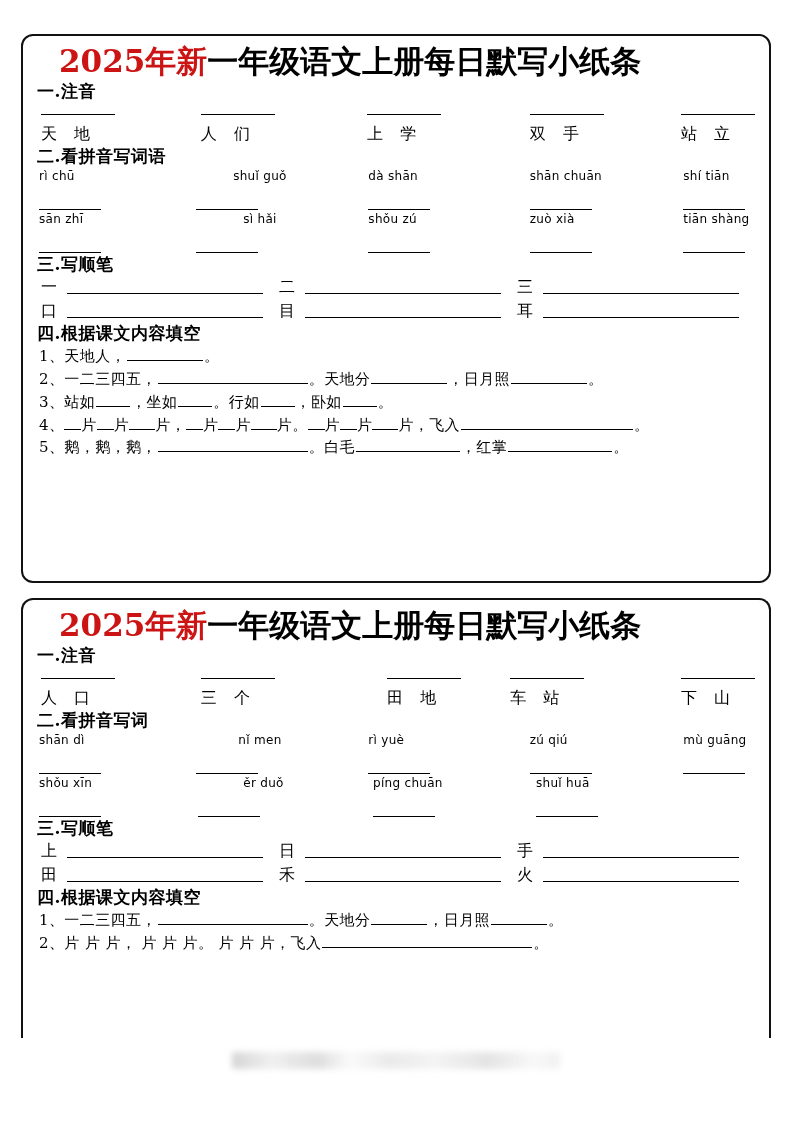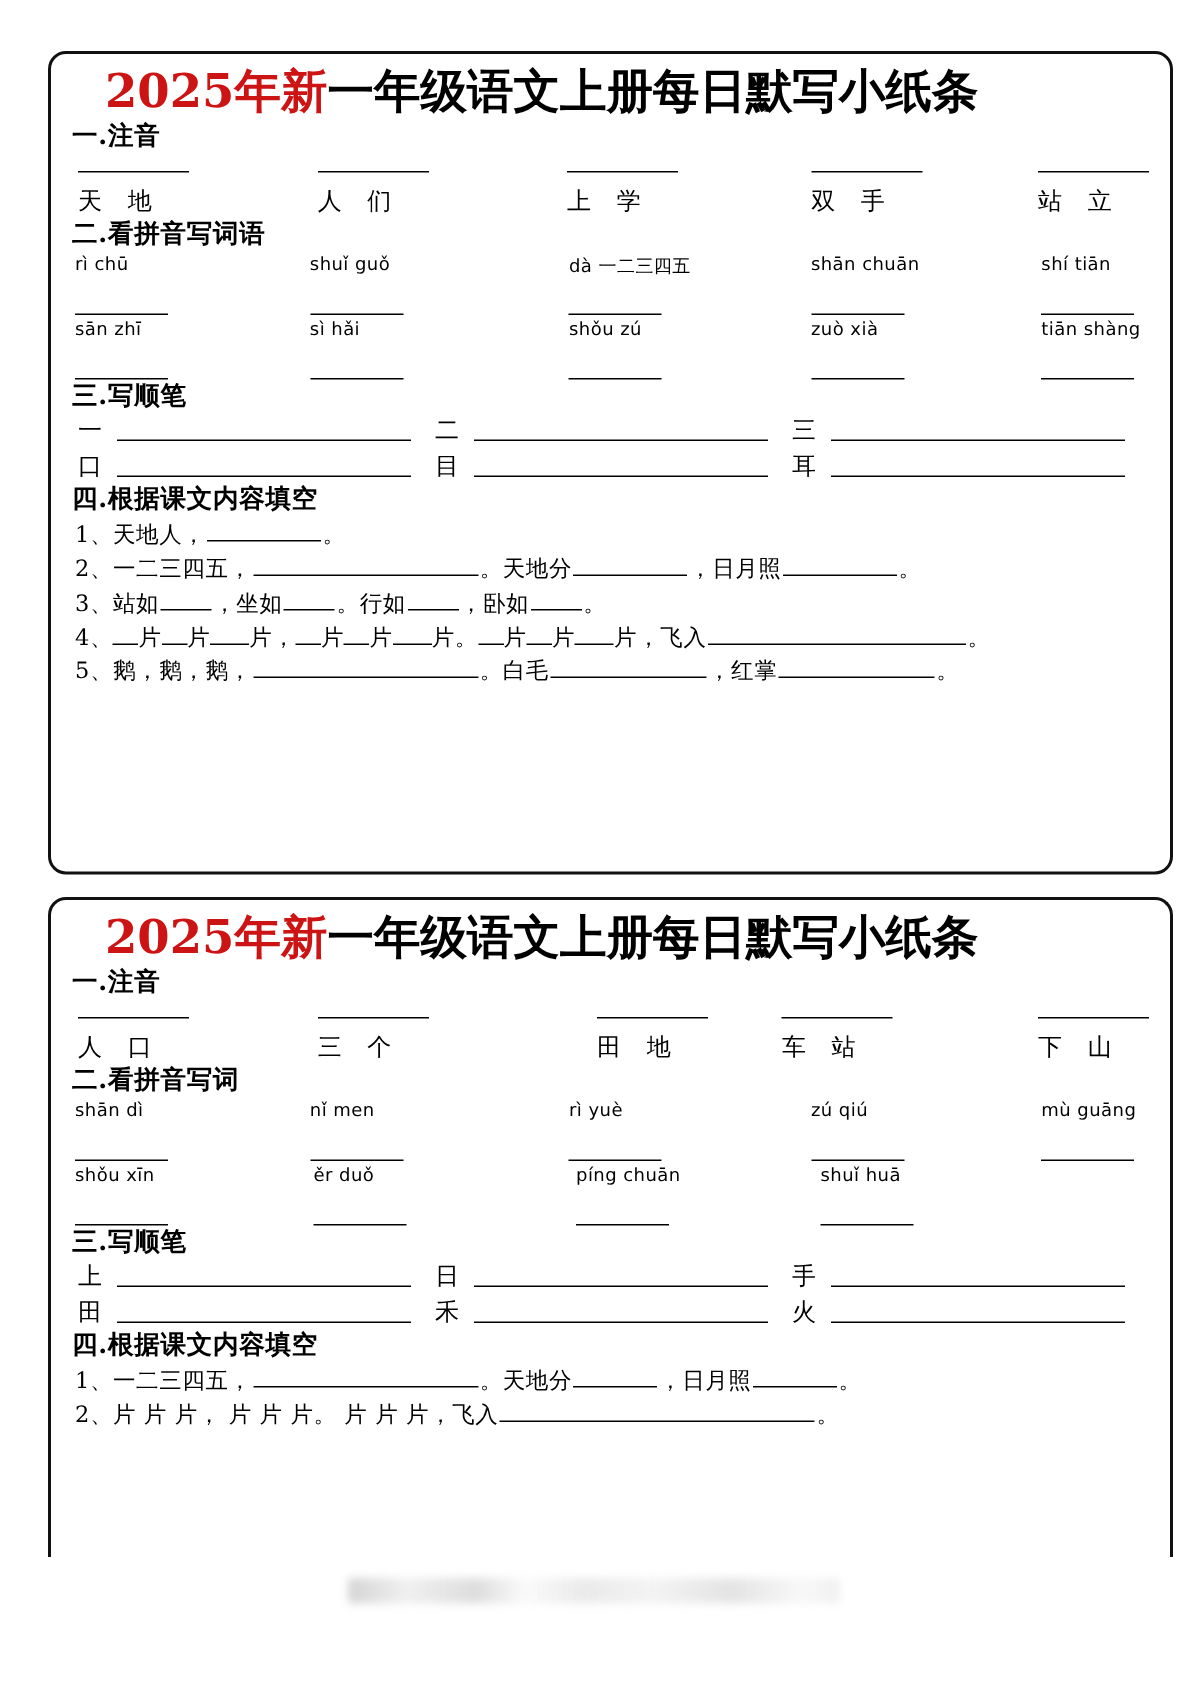--- a/index.html
+++ b/index.html
@@ -20,21 +20,21 @@
     width: 793px;
     height: 1122px;
     position: relative;
     padding: 0;
     box-sizing: border-box;
   }
 
   
   .sheet {
     position: absolute;
-    left: 32px;
+    left: 21px;
     width: 750px;
     border: 2px solid #111111;
     border-radius: 12px;
     box-sizing: border-box;
     padding: 8px 14px 10px 14px;
     background: #ffffff;
   }
   .sheet--one { top: 34px; height: 549px; }
   .sheet--two {
     top: 598px;
@@ -108,21 +108,21 @@
     font-size: 12px;
     white-space: nowrap;
     letter-spacing: 0.3px;
     height: 20px;
   }
   .pin-cell .writeline {
     border-bottom: 1.4px solid #000;
     width: 62px;
     margin-top: 20px;
   }
-  .pin-cell.p2 { padding-left: 14px; }
+  .pin-cell.p2 { padding-left: 14px; text-align: center; }
   .pin-cell.p3 { padding-left: 44px; }
   .pin-cell.p4 { padding-left: 62px; }
   .pin-cell.p5 { padding-left: 72px; }
 
   
   .stroke-row {
     display: flex;
     align-items: flex-end;
     margin-top: 3px;
     padding-left: 4px;
@@ -247,21 +247,21 @@
       <div class="pinyin-row">
         <div class="pin-cell p1">
           <div class="pin">rì  chū</div>
           <div class="writeline"></div>
         </div>
         <div class="pin-cell p2">
           <div class="pin">shuǐ guǒ</div>
           <div class="writeline"></div>
         </div>
         <div class="pin-cell p3">
-          <div class="pin">dà 一二三四五</div>
+          <div class="pin">dà shān</div>
           <div class="writeline"></div>
         </div>
         <div class="pin-cell p4">
           <div class="pin">shān chuān</div>
           <div class="writeline"></div>
         </div>
         <div class="pin-cell p5">
           <div class="pin">shí tiān</div>
           <div class="writeline"></div>
         </div>

